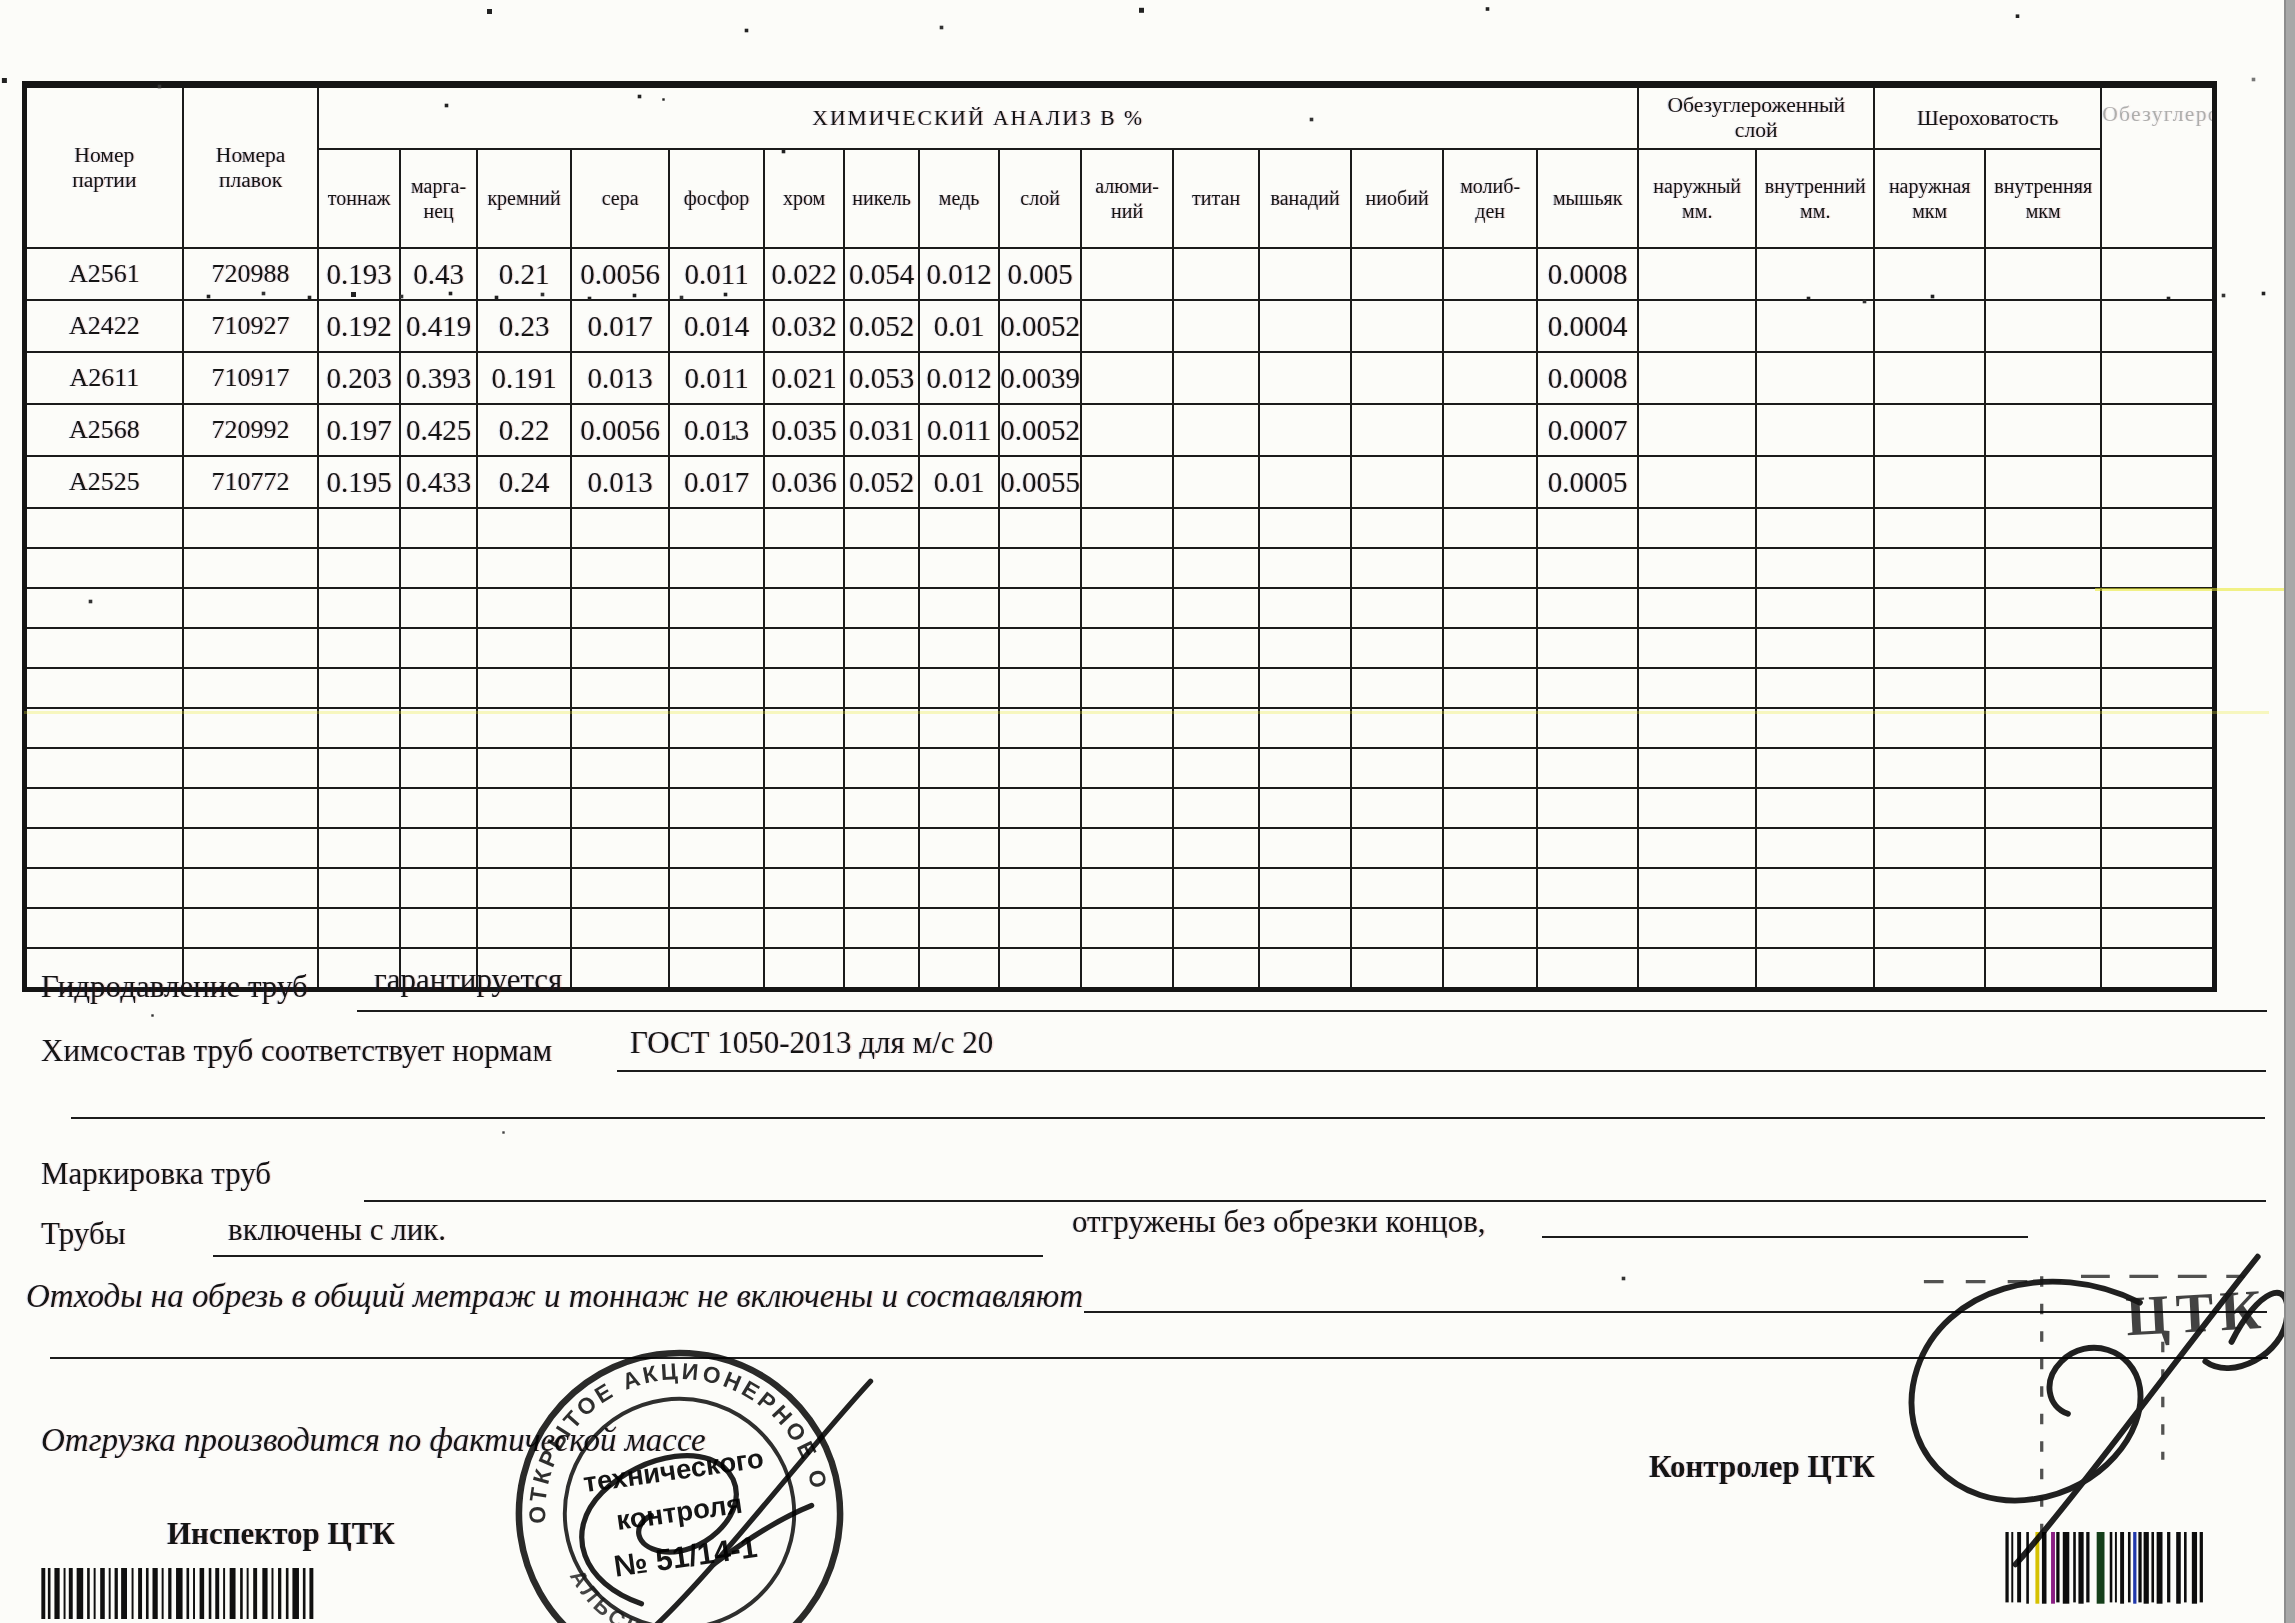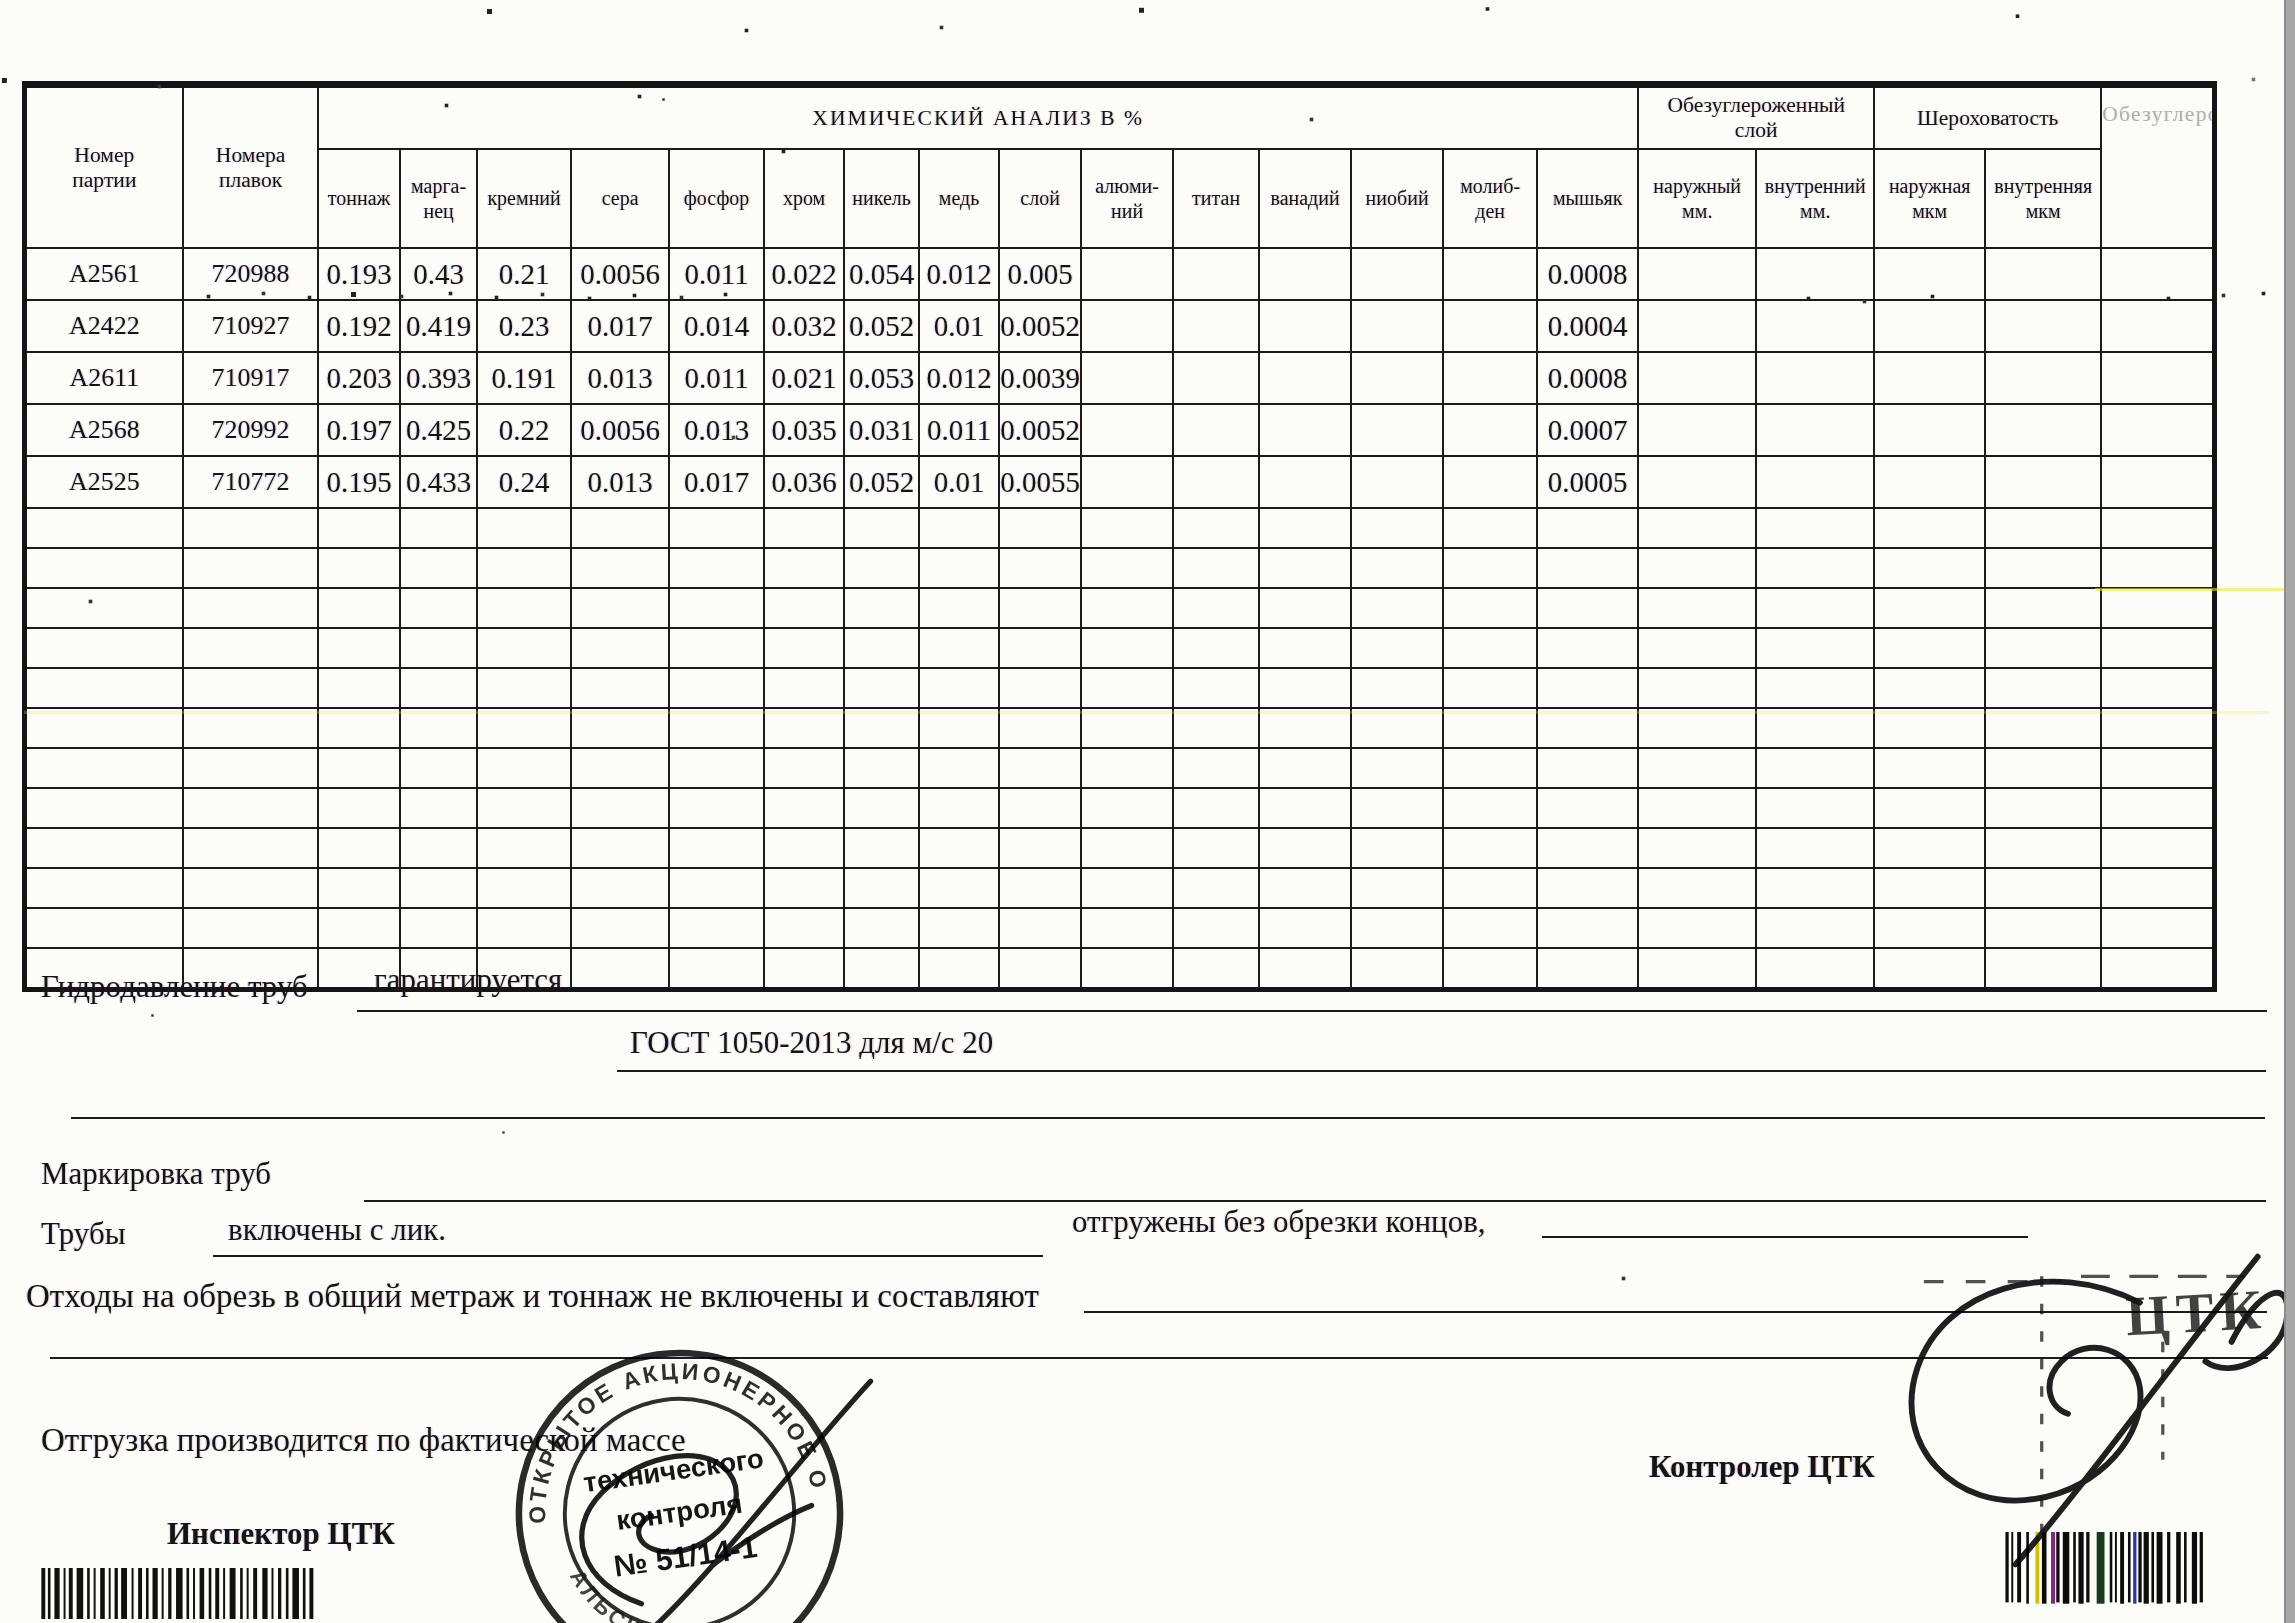--- a/index.html
+++ b/index.html
@@ -18,21 +18,21 @@
   th.corner{font-size:23.6px;white-space:pre-line;line-height:1.5;}
   th.faint-head{vertical-align:top;padding-top:14.4px;font-size:19px;letter-spacing:1.3px;
                 color:#444;opacity:.42;filter:blur(0.5px);white-space:nowrap;}
   .main-table td{font-size:29px;}
   .main-table td.c0,.main-table td.c1{font-size:26px;}
   tr.data-row td{height:50px;}
   tr.empty-row td{height:38px;}
 
   
   .lbl{position:absolute;font-size:31px;white-space:nowrap;}
-  .lbl.big{font-size:33px;}
+  .lbl.big{font-size:33px;font-style:italic;}
   .val{position:absolute;font-size:31px;white-space:nowrap;}
   .sig-label{position:absolute;font-size:31px;font-weight:700;white-space:nowrap;}
   .bline{position:absolute;height:0;border-bottom:2.6px solid #1c1c1c;}
 
   
   .edge-strip{position:absolute;right:0;top:0;width:9.2px;height:1623px;background:#a8a8a8;
               box-shadow:-2px 0 0 #8d8d8d;}
   .yellow-line{position:absolute;height:2.6px;background:rgba(232,232,40,.55);}
   .specks{position:absolute;left:0;top:0;width:0.7px;height:0.7px;background:transparent;
     box-shadow:
@@ -536,20 +536,21 @@
           <td class="c20">&nbsp;</td>
           <td class="c21">&nbsp;</td>
         </tr>
       </tbody>
   </table>
 
   <div class="lbl ink" style="left:41px;top:969px">Гидродавление труб</div>
   <div class="val ink" style="left:374px;top:962px">гарантируется</div>
   <div class="bline" style="left:357px;top:1010px;width:1910px"></div>
 
+  <div class="lbl ink" style="left:41px;top:1033px">Химсостав труб соответствует нормам</div>
   <div class="val ink" style="left:630px;top:1025px">ГОСТ 1050-2013 для м/с 20</div>
   <div class="bline" style="left:617px;top:1070px;width:1649px"></div>
 
   <div class="bline" style="left:71px;top:1117px;width:2194px"></div>
 
   <div class="lbl ink" style="left:41px;top:1156px">Маркировка труб</div>
   <div class="bline" style="left:364px;top:1200px;width:1902px"></div>
 
   <div class="lbl ink" style="left:41px;top:1216px">Трубы</div>
   <div class="val ink" style="left:228px;top:1212px">включены с лик.</div>

